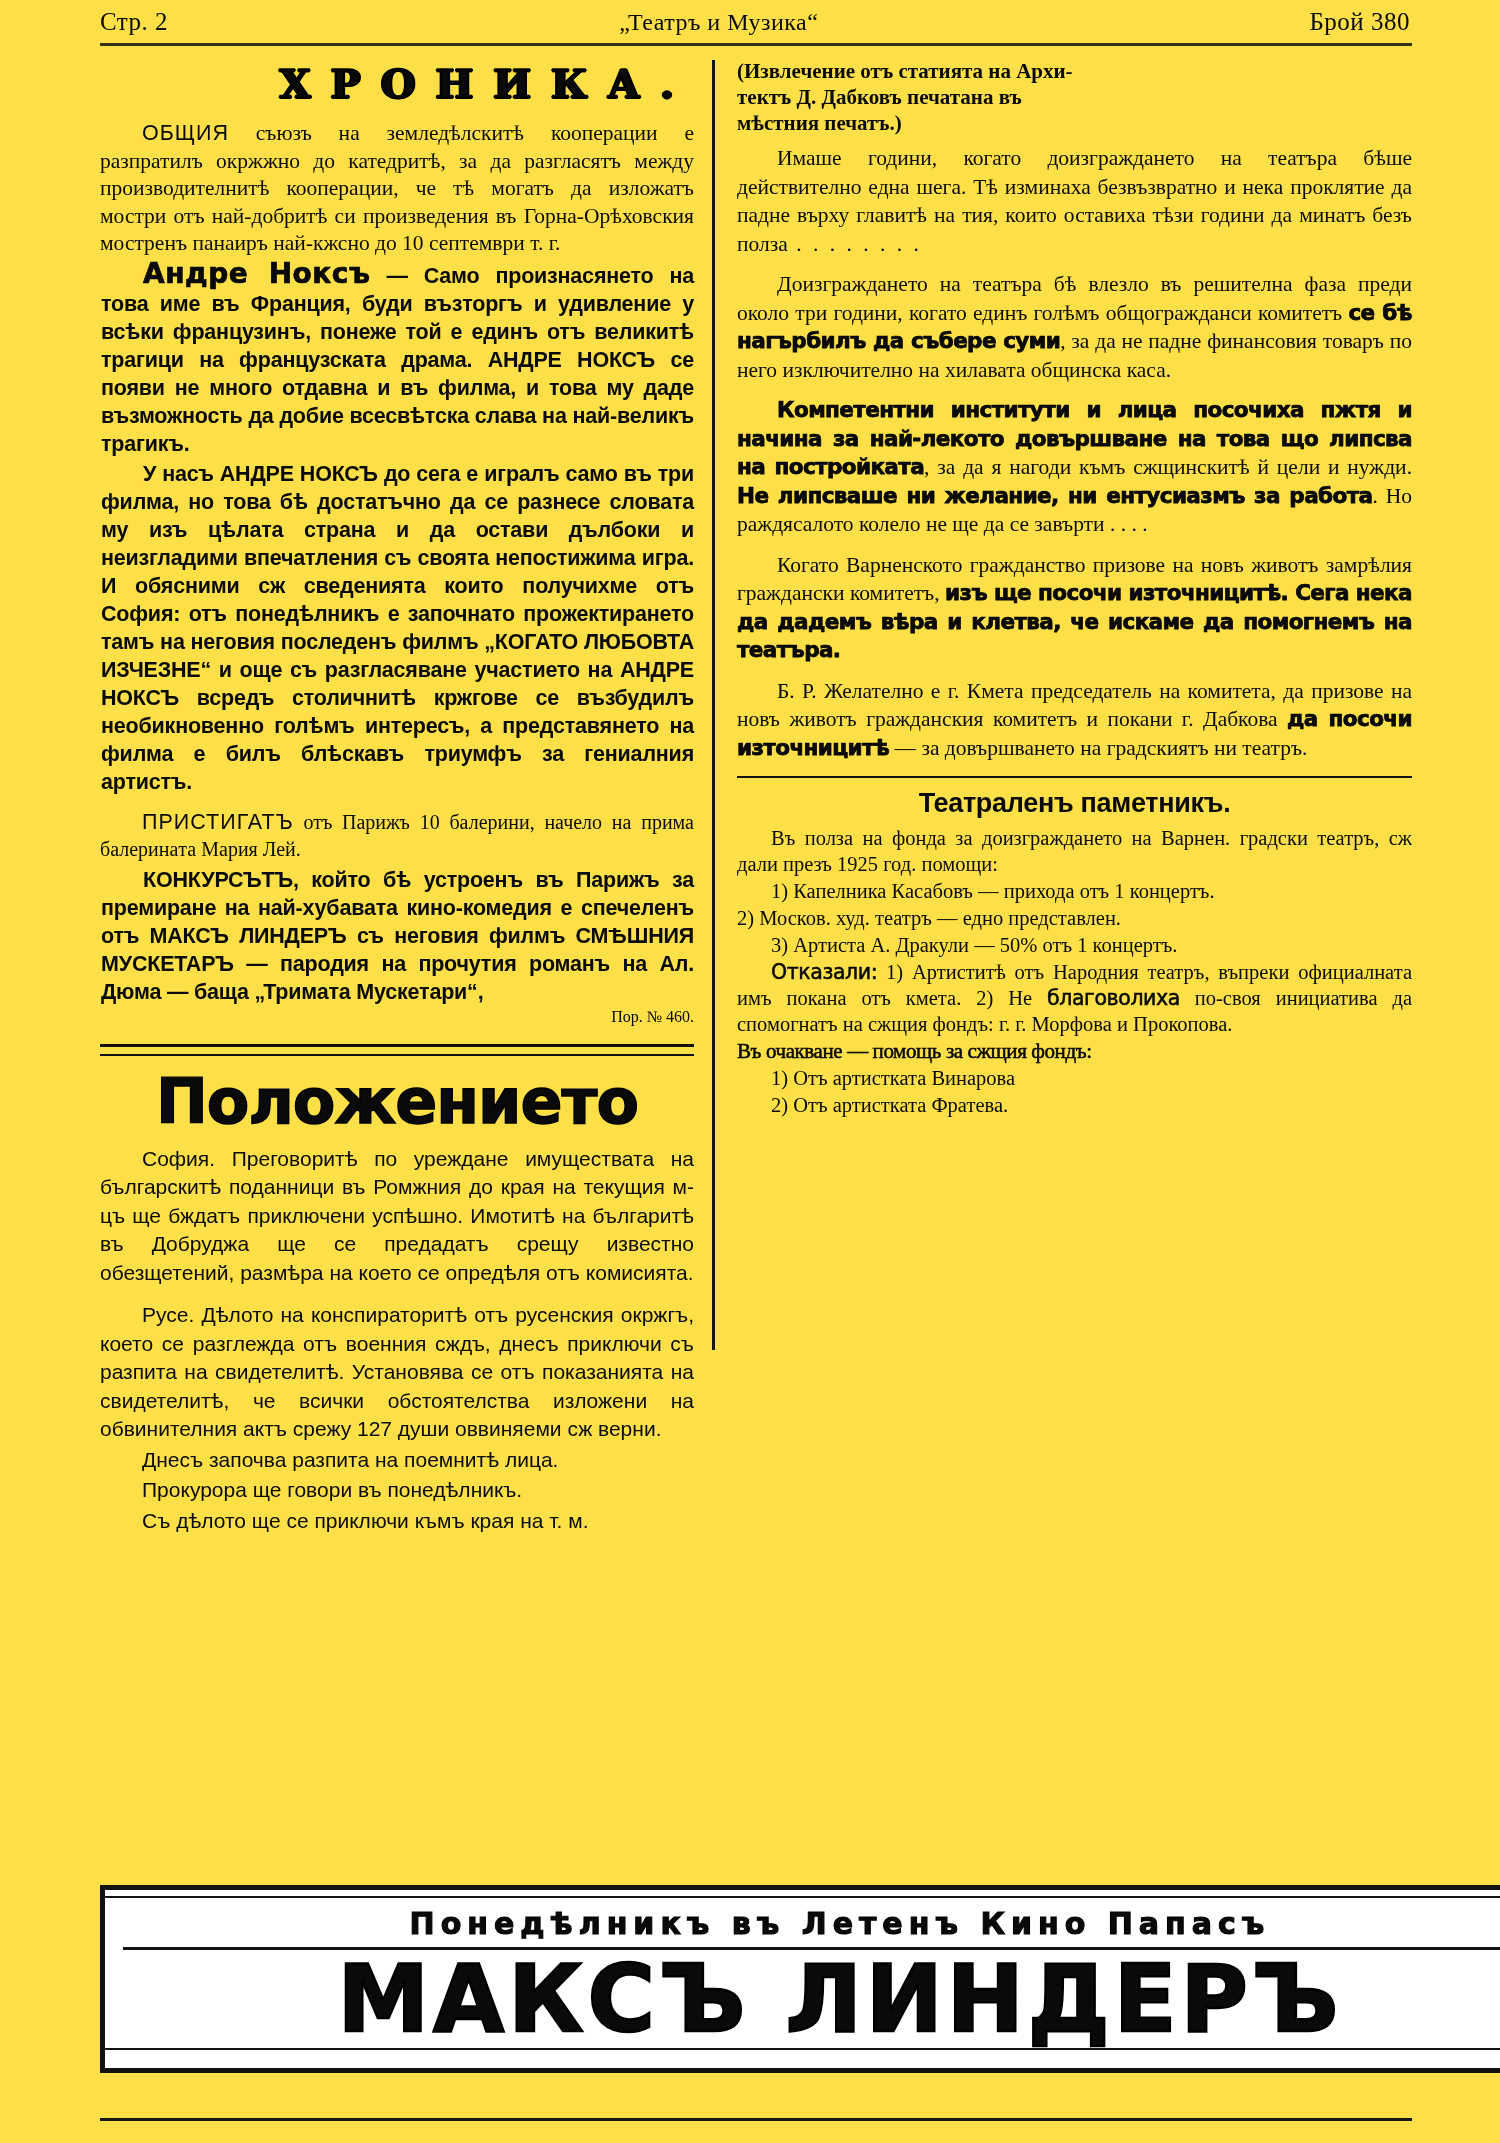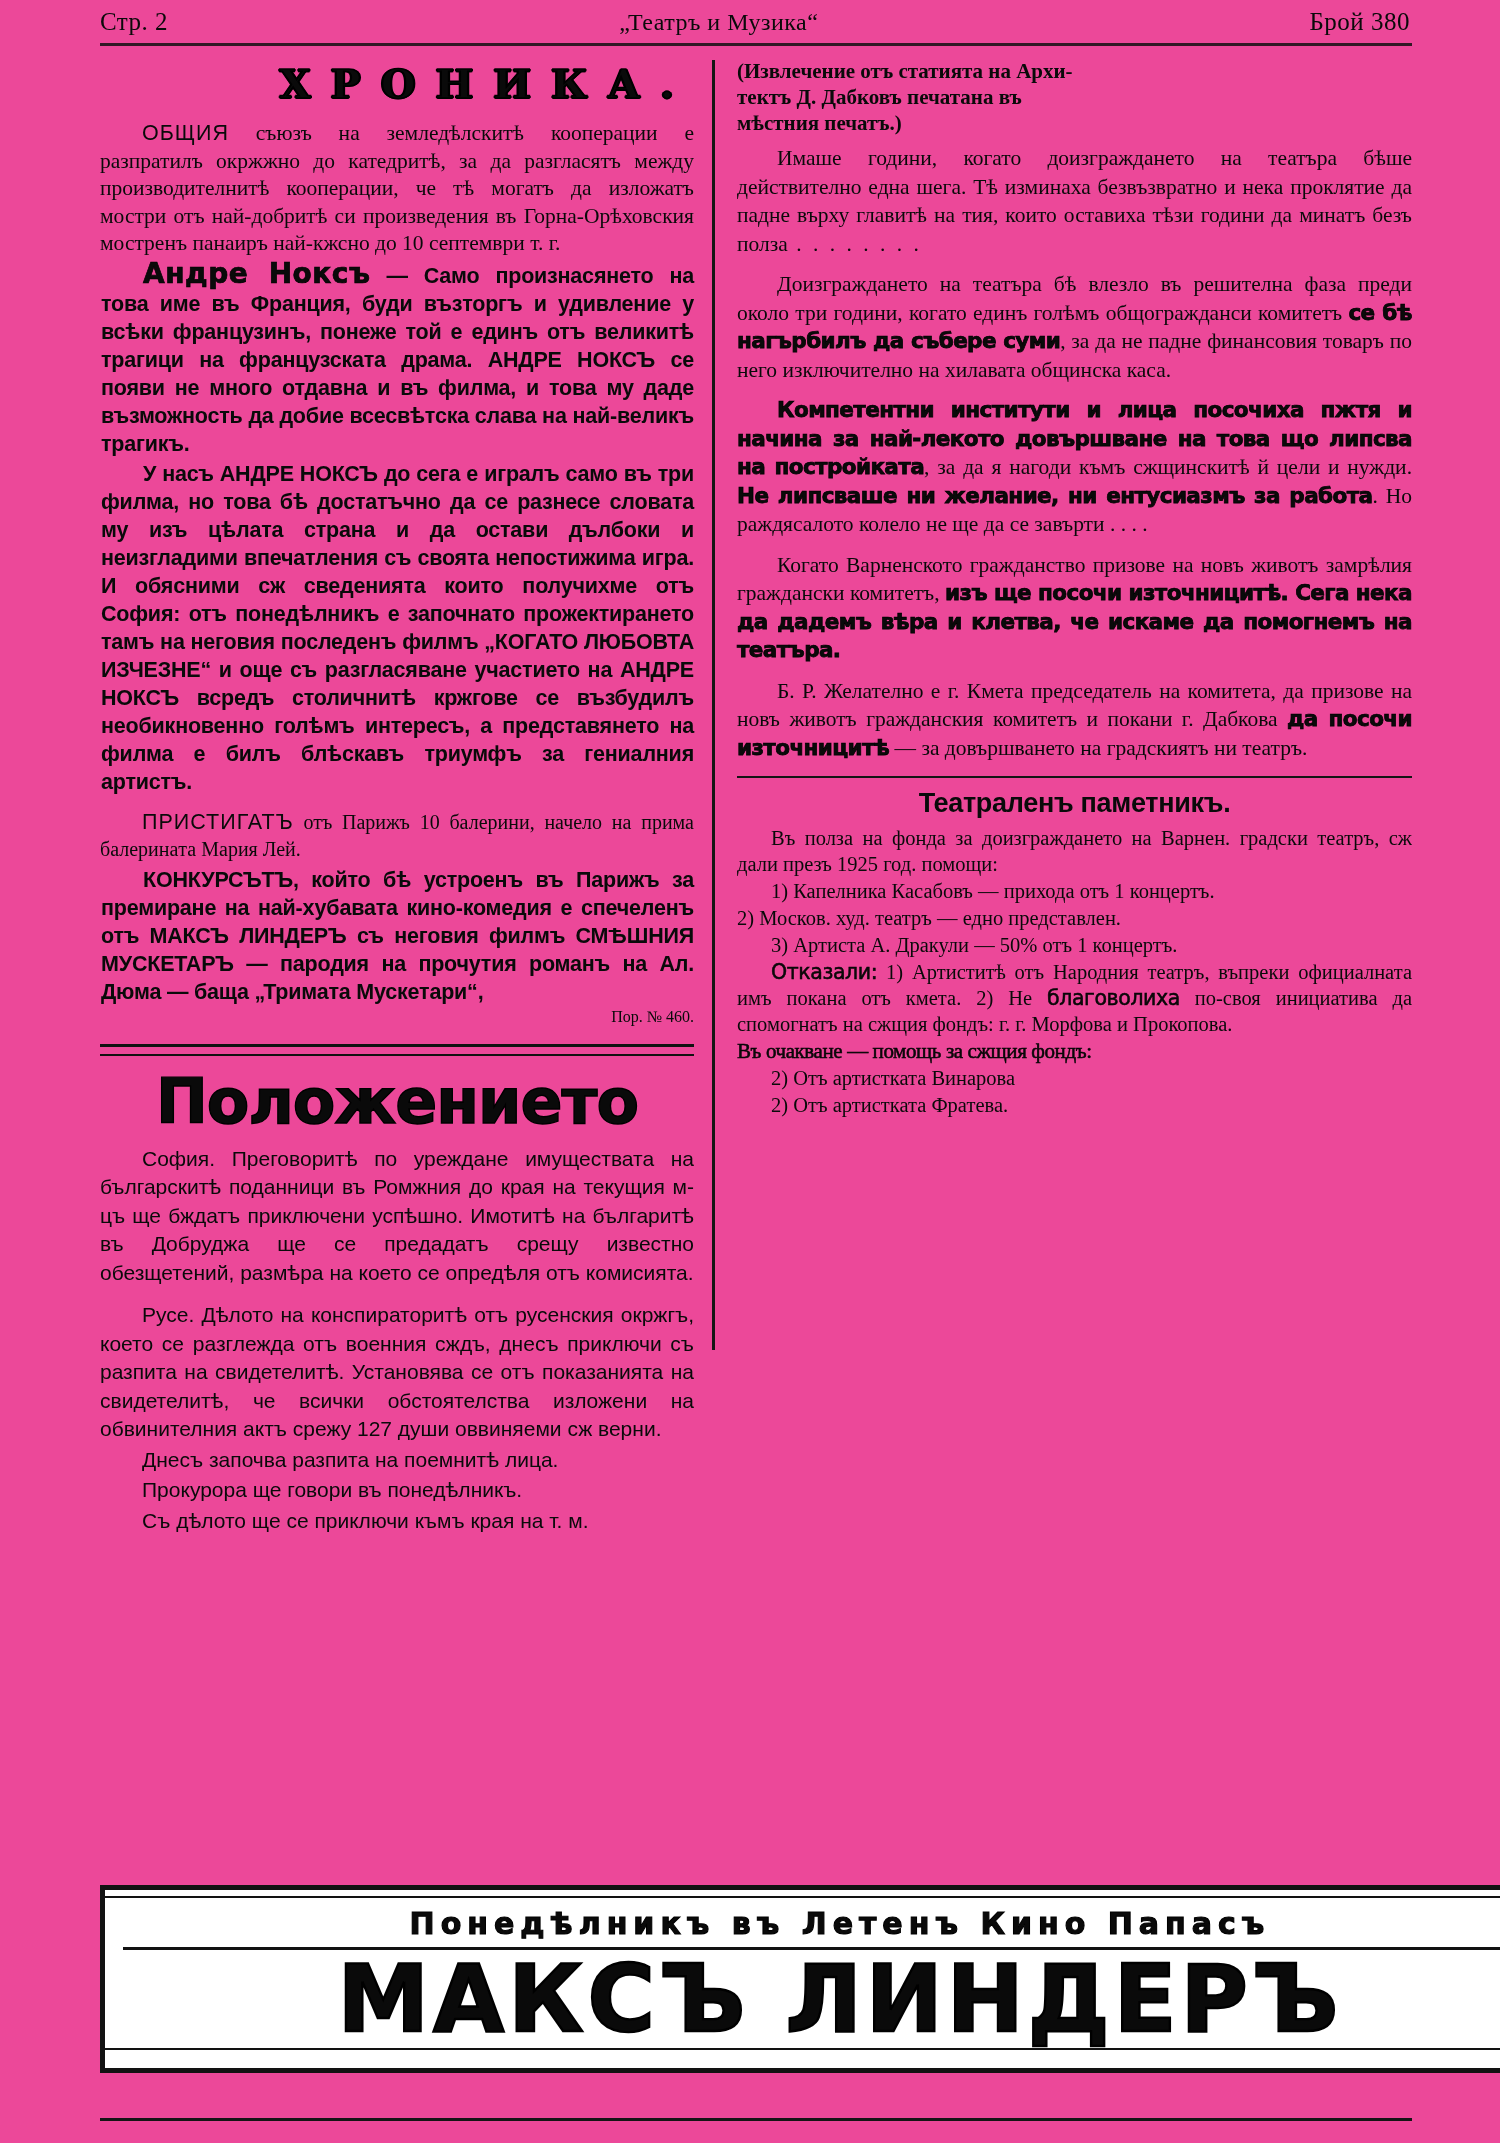--- a/index.html
+++ b/index.html
@@ -14,21 +14,21 @@
     color: #0a0a0a;
     position: relative;
     overflow: hidden;
   }
   .page {
     position: relative;
     width: 1500px;
     height: 2143px;
     padding: 0;
     box-sizing: border-box;
-    background: #ec4899;
+    background: #fde047;
   }
 
   
   .masthead {
     position: absolute;
     left: 100px;
     top: 8px;
     width: 1310px;
     display: flex;
     align-items: baseline;
@@ -366,21 +366,21 @@
       <p class="mem">Въ полза на фонда за доизграждането на Варнен. градски театръ, сж дали презъ 1925 год. помощи:</p>
 
       <p class="mem">1) Капелника Касабовъ — прихода отъ 1 концертъ.</p>
       <p class="mem noind">2) Москов. худ. театръ — едно представлен.</p>
       <p class="mem">3) Артиста А. Дракули — 50% отъ 1 концертъ.</p>
 
       <p class="mem"><span class="memb-heavy">Отказали:</span><span> 1) Артиститѣ отъ Народния театръ, въпреки официалната имъ покана отъ кмета. 2) Не </span><span class="memb-heavy">благоволиха</span><span> по-своя инициатива да спомогнатъ на сжщия фондъ: г. г. Морфова и Прокопова.</span></p>
 
       <p class="mem noind memb-heavy" style="font-size:21px;">Въ очакване — помощь за сжщия фондъ:</p>
 
-      <p class="mem">2) Отъ артистката Винарова</p>
+      <p class="mem">1) Отъ артистката Винарова</p>
       <p class="mem">2) Отъ артистката Фратева.</p>
 
     </div>
   </div>
 
   <div class="ad">
     <div class="ad-inner">
       <div class="ad-line1">Понедѣлникъ въ Летенъ Кино Папасъ</div>
       <div class="ad-rule"></div>
       <div class="ad-line2">МАКСЪ ЛИНДЕРЪ</div>

